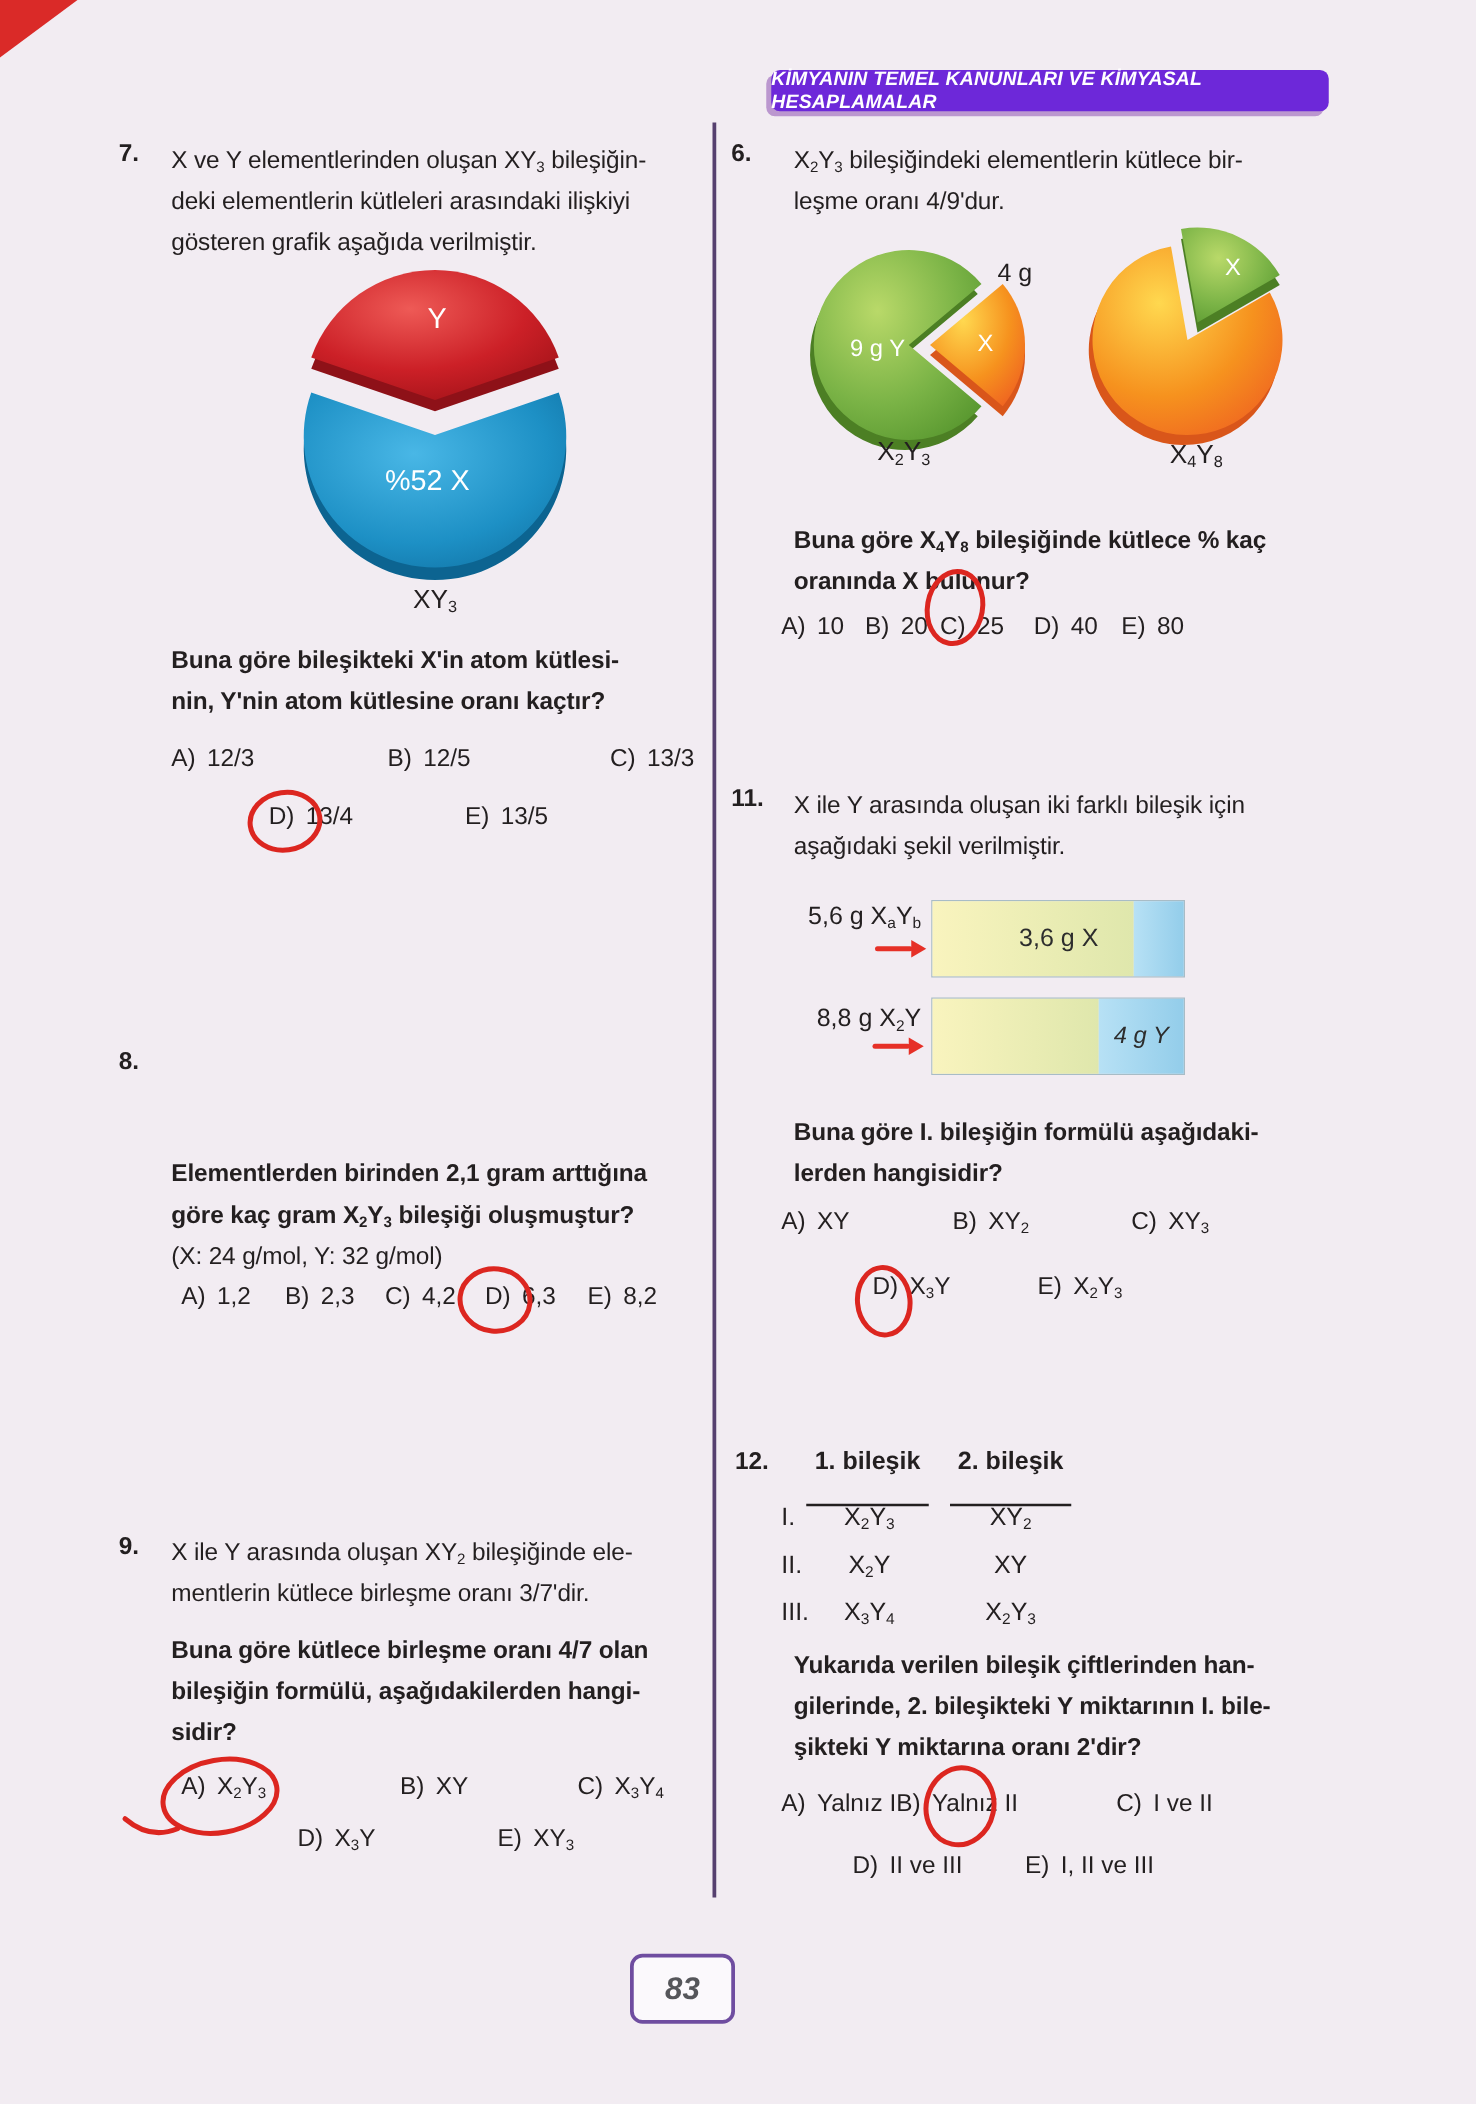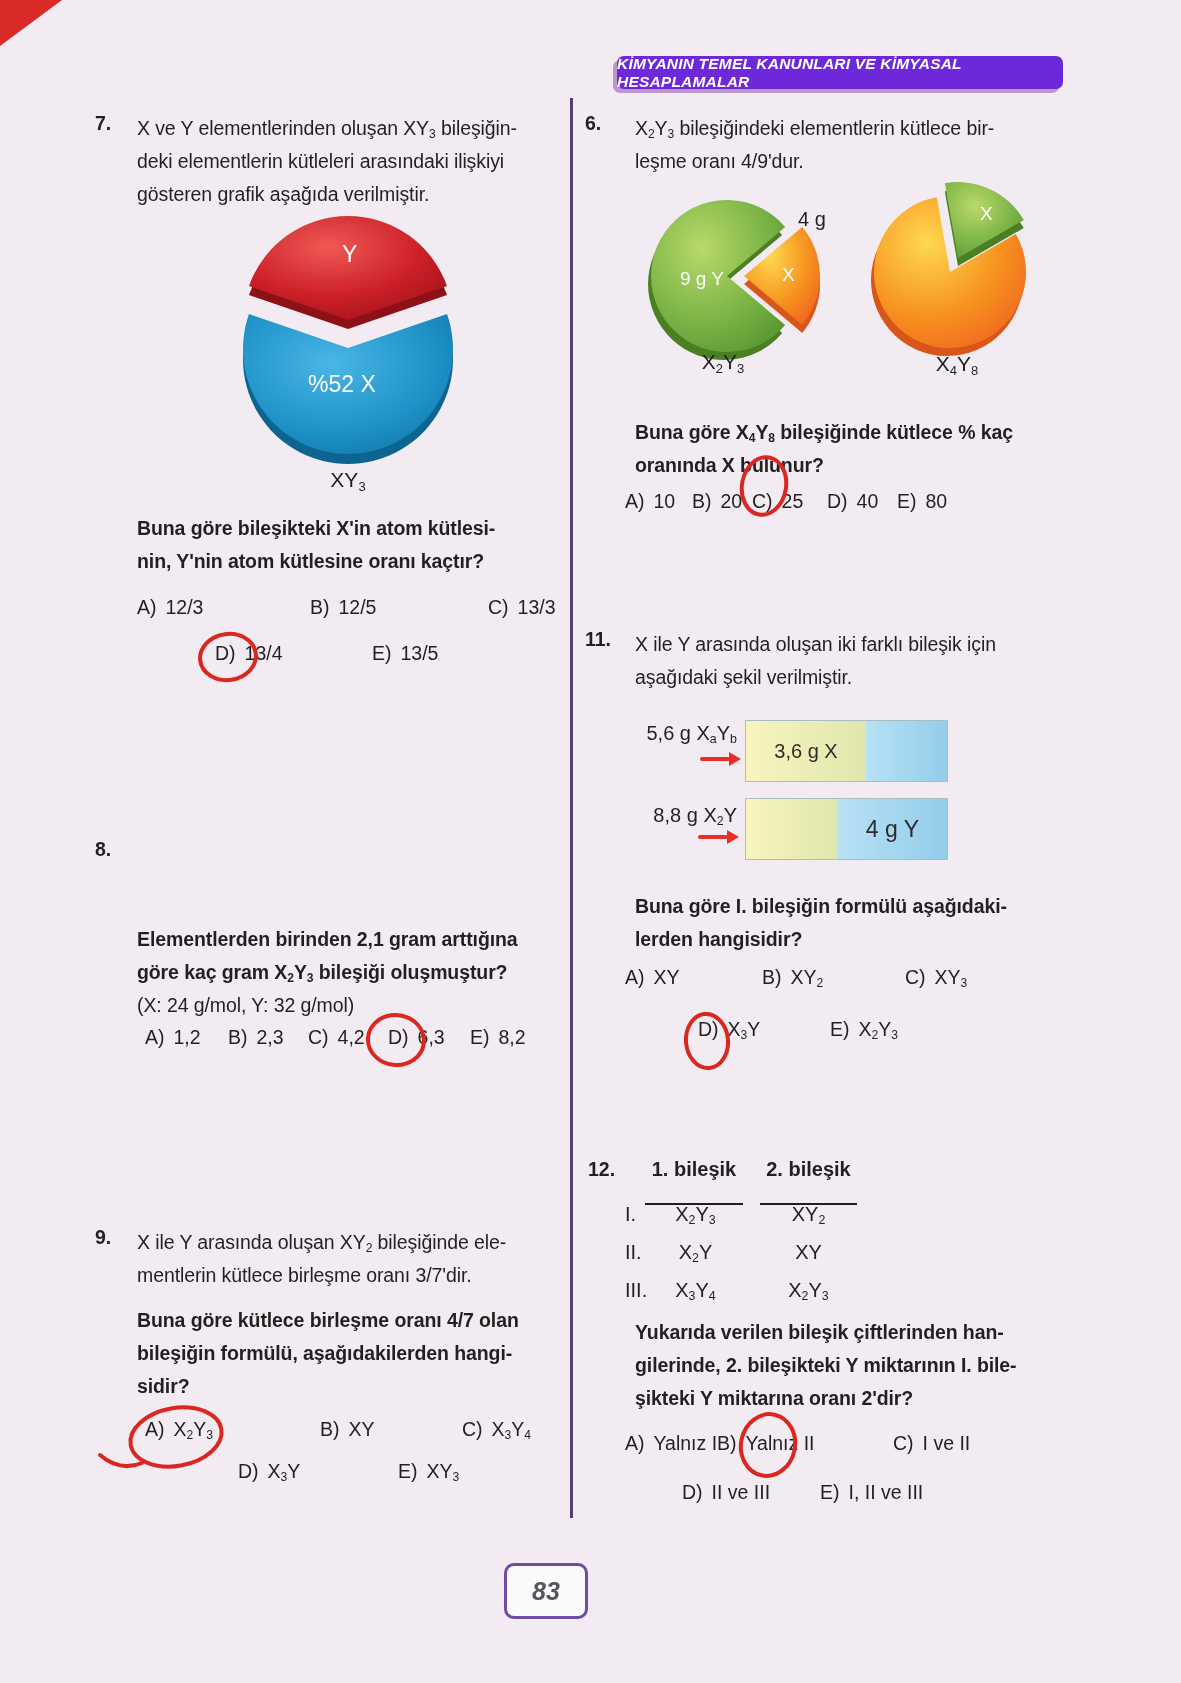--- a/index.html
+++ b/index.html
@@ -12,22 +12,22 @@
   sub{font-size:0.62em;vertical-align:-0.28em;line-height:0;}
   .opt{position:absolute;font-size:19.5px;white-space:nowrap;}
   .opt .k{margin-right:9px;}
   .banner{position:absolute;left:587px;top:56px;width:446px;height:33px;background:#6d28d9;
           border-radius:7px;box-shadow:-4px 4px 0 0 #bb97cf;display:flex;align-items:center;justify-content:center;margin-left:30px;}
   .banner span{color:#fff;font-style:italic;font-weight:bold;font-size:15.5px;letter-spacing:.2px;}
   .divider{position:absolute;left:570px;top:98px;width:2.5px;height:1420px;background:#56406f;}
   .corner{position:absolute;left:0;top:0;width:0;height:0;border-top:46px solid #da2a28;border-right:62px solid transparent;}
   .caption{position:absolute;font-size:21px;text-align:center;}
   .bar{position:absolute;display:flex;border:1px solid #a8bcc6;box-sizing:border-box;}
-  .bar .yl{background:linear-gradient(90deg,#f9f4be,#dfe7ac);display:flex;align-items:center;justify-content:center;font-size:20px;color:#2d2d2d;}
-  .bar .bl{flex:1;background:linear-gradient(90deg,#b7e1f5,#93cdea);display:flex;align-items:center;justify-content:center;font-size:23px;color:#2d2d2d;}
+  .bar .yl{background:linear-gradient(90deg,#f9f4be,#dfe7ac);display:flex;align-items:center;justify-content:center;font-size:20px;color:#2d2d2d;padding-left:41px;}
+  .bar .bl{flex:1;background:linear-gradient(90deg,#b7e1f5,#93cdea);display:flex;align-items:center;justify-content:center;font-size:19px;color:#2d2d2d;font-style:italic;}
   .rarrow{position:absolute;height:4px;background:#e63027;border-radius:2px;}
   .rarrow::after{content:"";position:absolute;right:-11px;top:-5.5px;width:0;height:0;
                  border-left:12px solid #e63027;border-top:7px solid transparent;border-bottom:7px solid transparent;}
   .blabel{position:absolute;font-size:20px;text-align:right;white-space:nowrap;}
   .thead{position:absolute;font-weight:bold;font-size:20px;text-align:center;border-bottom:2.5px solid #231f20;padding-bottom:22px;white-space:nowrap;}
   .tcell{position:absolute;font-size:20px;text-align:center;white-space:nowrap;}
   .badge{position:absolute;left:504px;top:1563px;width:78px;height:50px;background:#fbf9fc;border:3px solid #6f4da0;
          border-radius:10px;display:flex;align-items:center;justify-content:center;
          font-style:italic;font-weight:bold;font-size:25px;color:#55565a;}
   svg text{font-family:"Liberation Sans","DejaVu Sans",sans-serif;}

